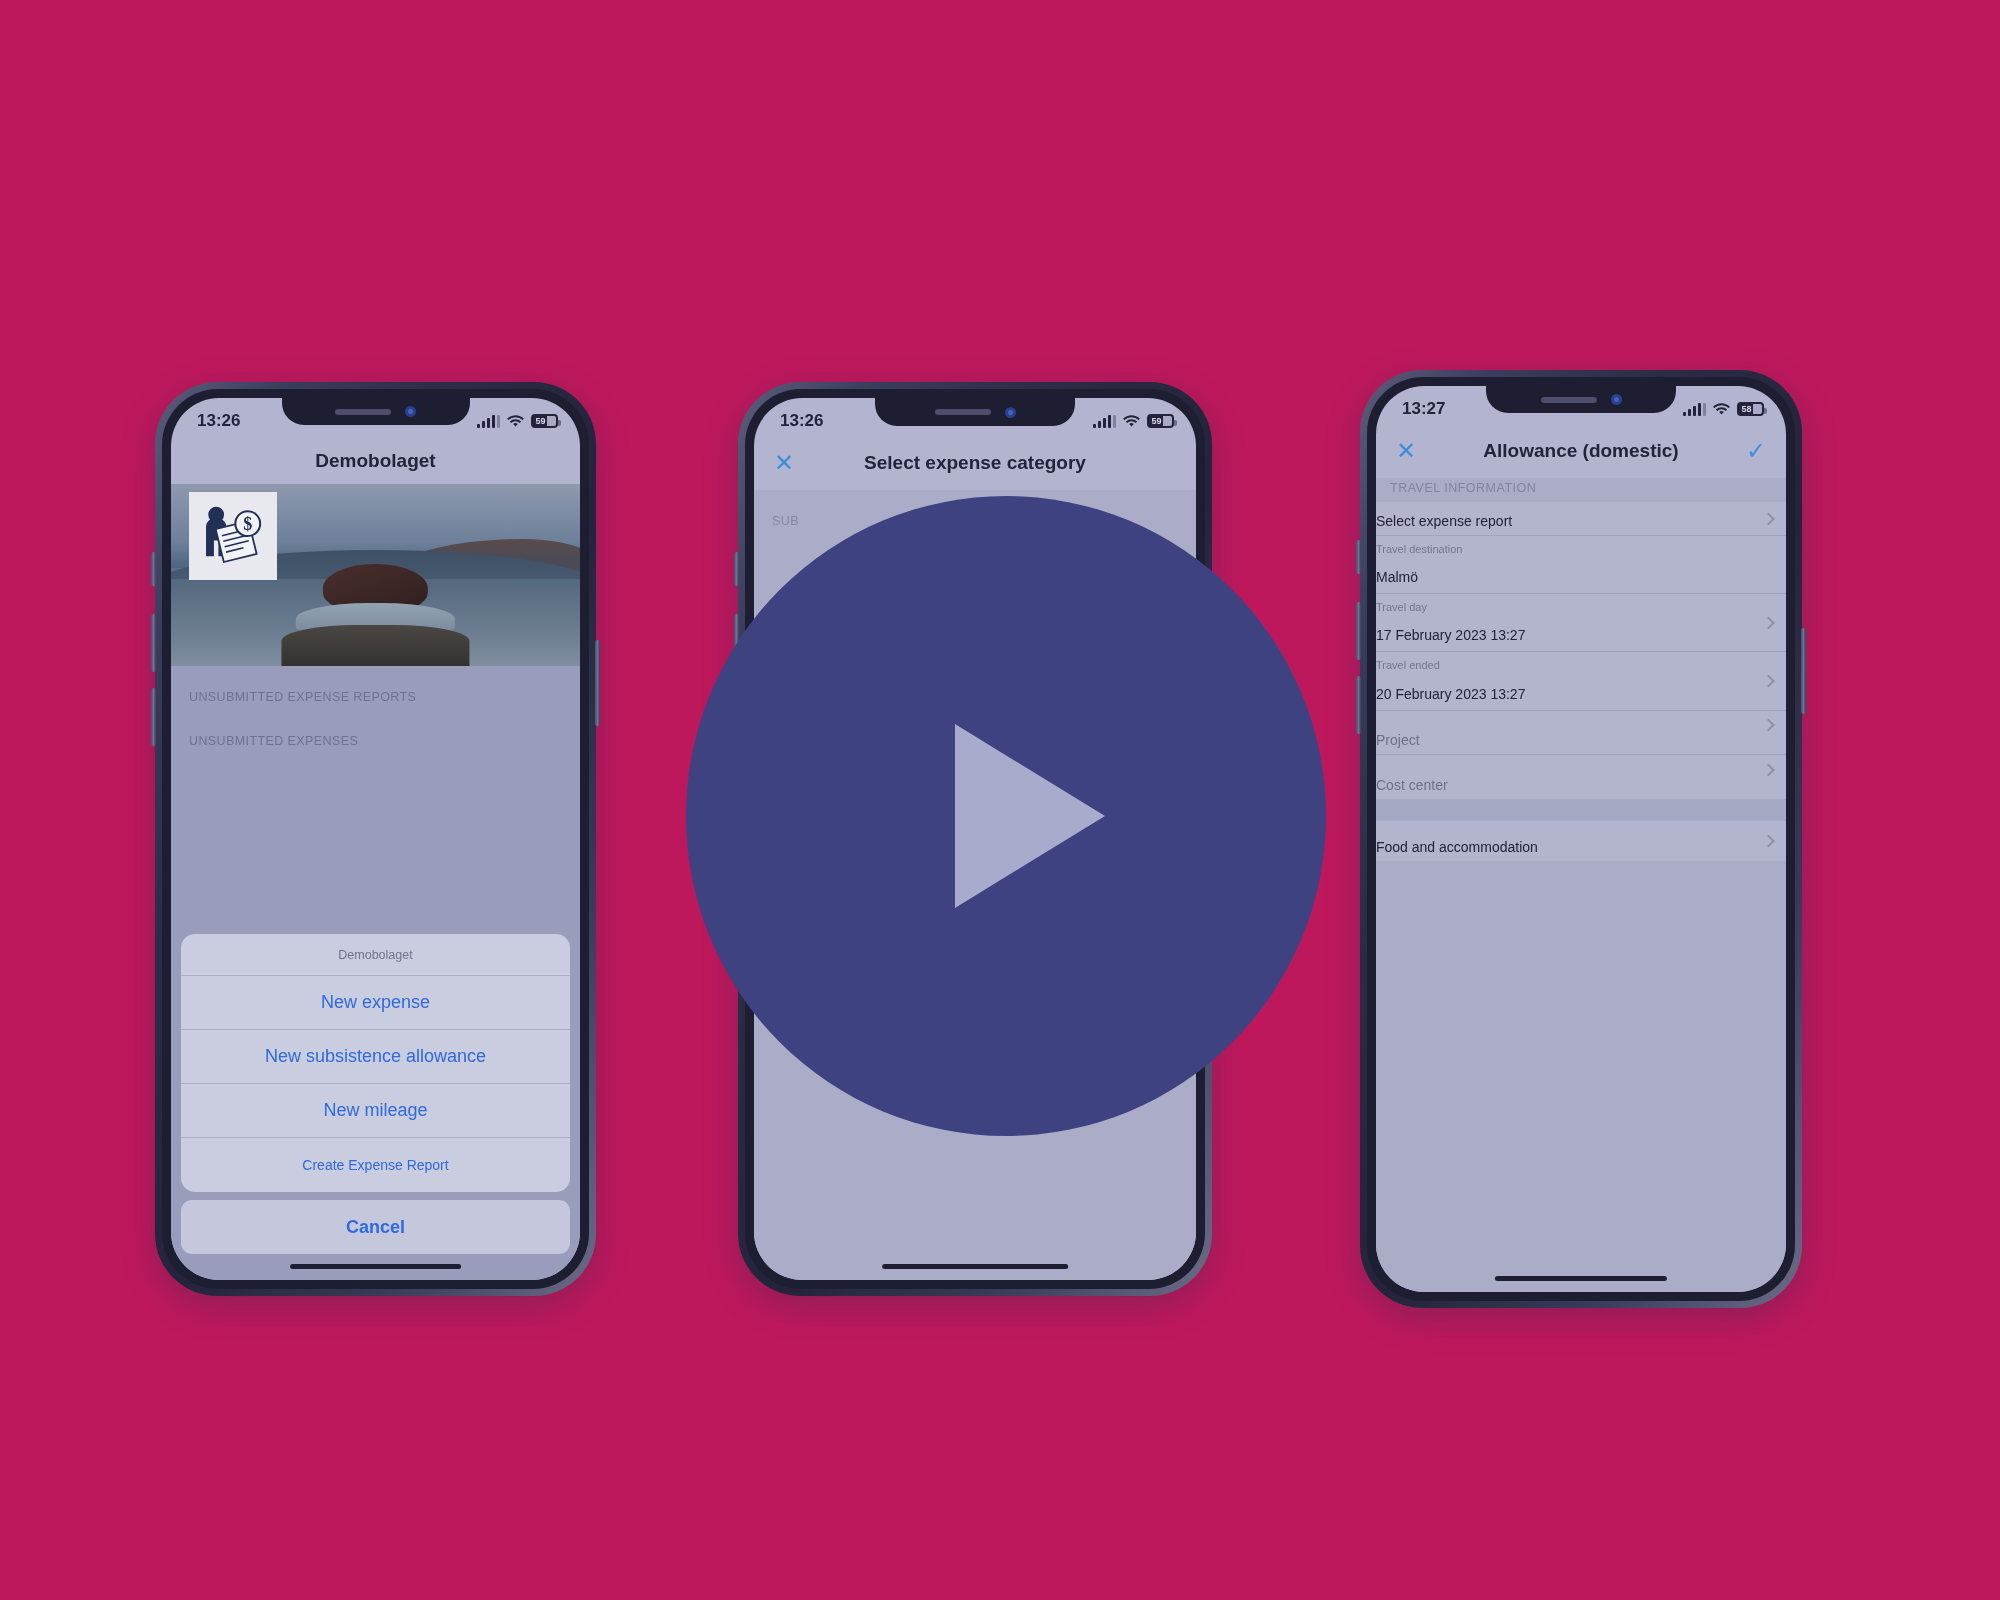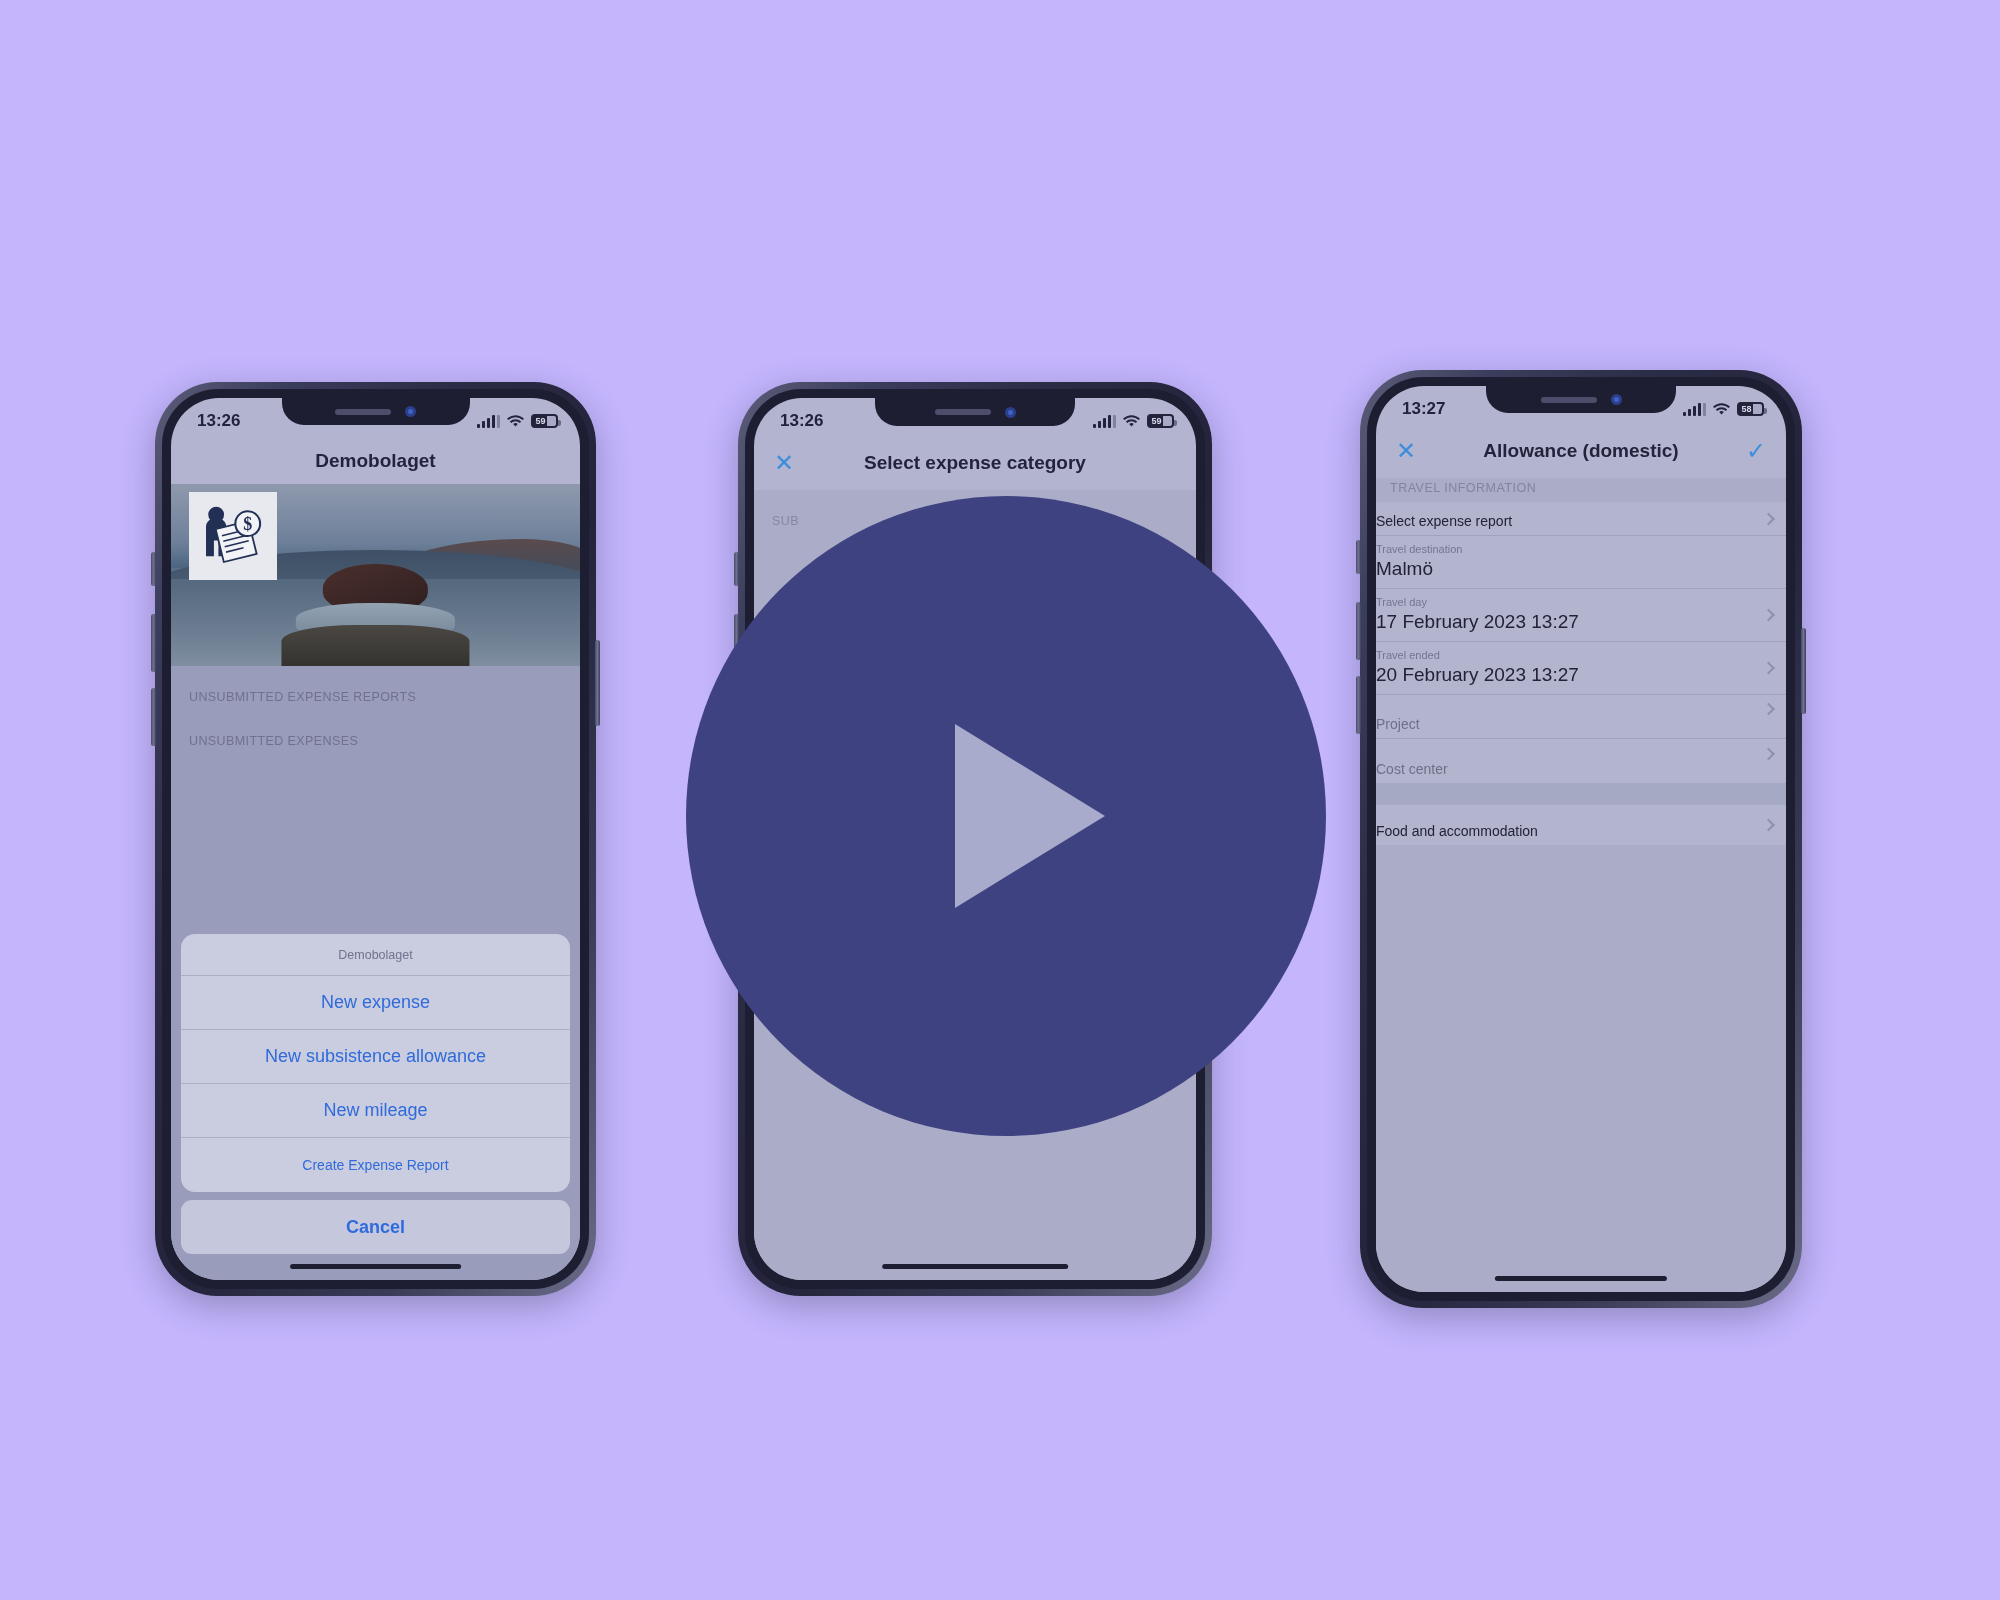--- a/index.html
+++ b/index.html
@@ -203,21 +203,21 @@
   .form-list { background: rgba(186,188,210,.55); }
   .row {
     position: relative;
     padding: 6px 30px 6px 0;
     border-bottom: 1px solid rgba(140,142,172,.45);
     min-height: 34px;
     display:flex; flex-direction:column; justify-content:flex-end;
   }
   .row:last-child { border-bottom: none; }
   .row .sub { font-size: 11px; color: #74768f; line-height: 1.3; }
-  .row .val { font-size: 19px; color: #22233a; line-height: 1.35; }
+  .row .val { font-size: 14px; color: #22233a; line-height: 1.35; margin-top: 12px; }
   .row .single { font-size: 14px; color: #22233a; }
   .row .muted { color: #6e7089; }
   .chev {
     position:absolute; right: 13px; top: 50%; transform: translateY(-50%) rotate(45deg);
     width: 9px; height: 9px;
     border-right: 2px solid #8e90ab; border-top: 2px solid #8e90ab;
   }
   .gap { height: 22px; background: rgba(160,162,190,.30); }
 
   
@@ -231,21 +231,21 @@
     width:0;height:0;
     border-left: 150px solid #a9abcd;
     border-top: 92px solid transparent;
     border-bottom: 92px solid transparent;
     margin-left: 48px;
   }
 </style>
 </head>
 <body>
 
-<div id="stage" style="background: #c4b5fd;">
+<div id="stage" style="background: #be185d;">
 
   <div class="phone" style="left:155px; top:382px; width:441px; height:914px;">
     <div class="btn-side btn-left" style="top:170px;height:34px;"></div>
     <div class="btn-side btn-left" style="top:232px;height:58px;"></div>
     <div class="btn-side btn-left" style="top:306px;height:58px;"></div>
     <div class="btn-side btn-right" style="top:258px;height:86px;"></div>
     <div class="bezel">
       <div class="screen">
 
         <div class="notch" style="width:188px;height:27px;">

